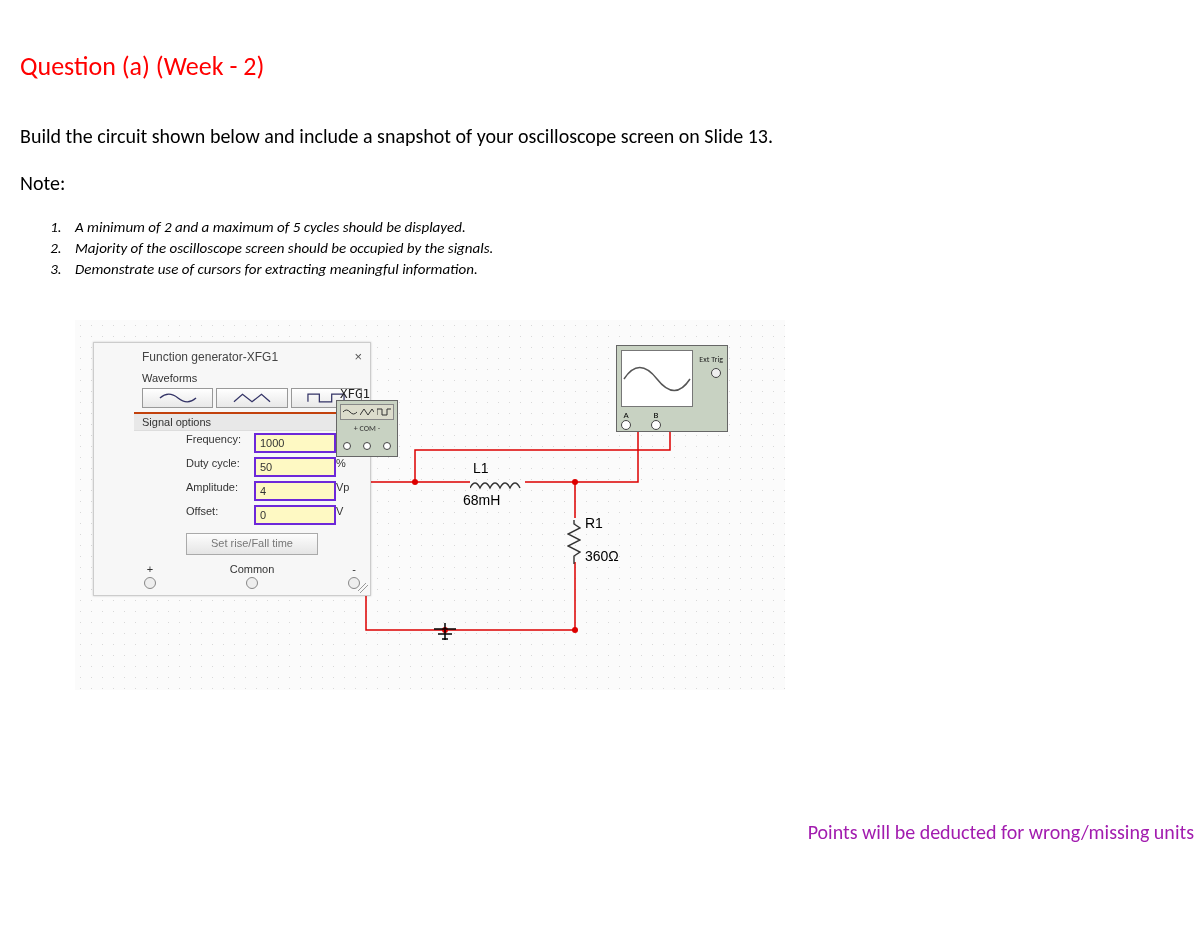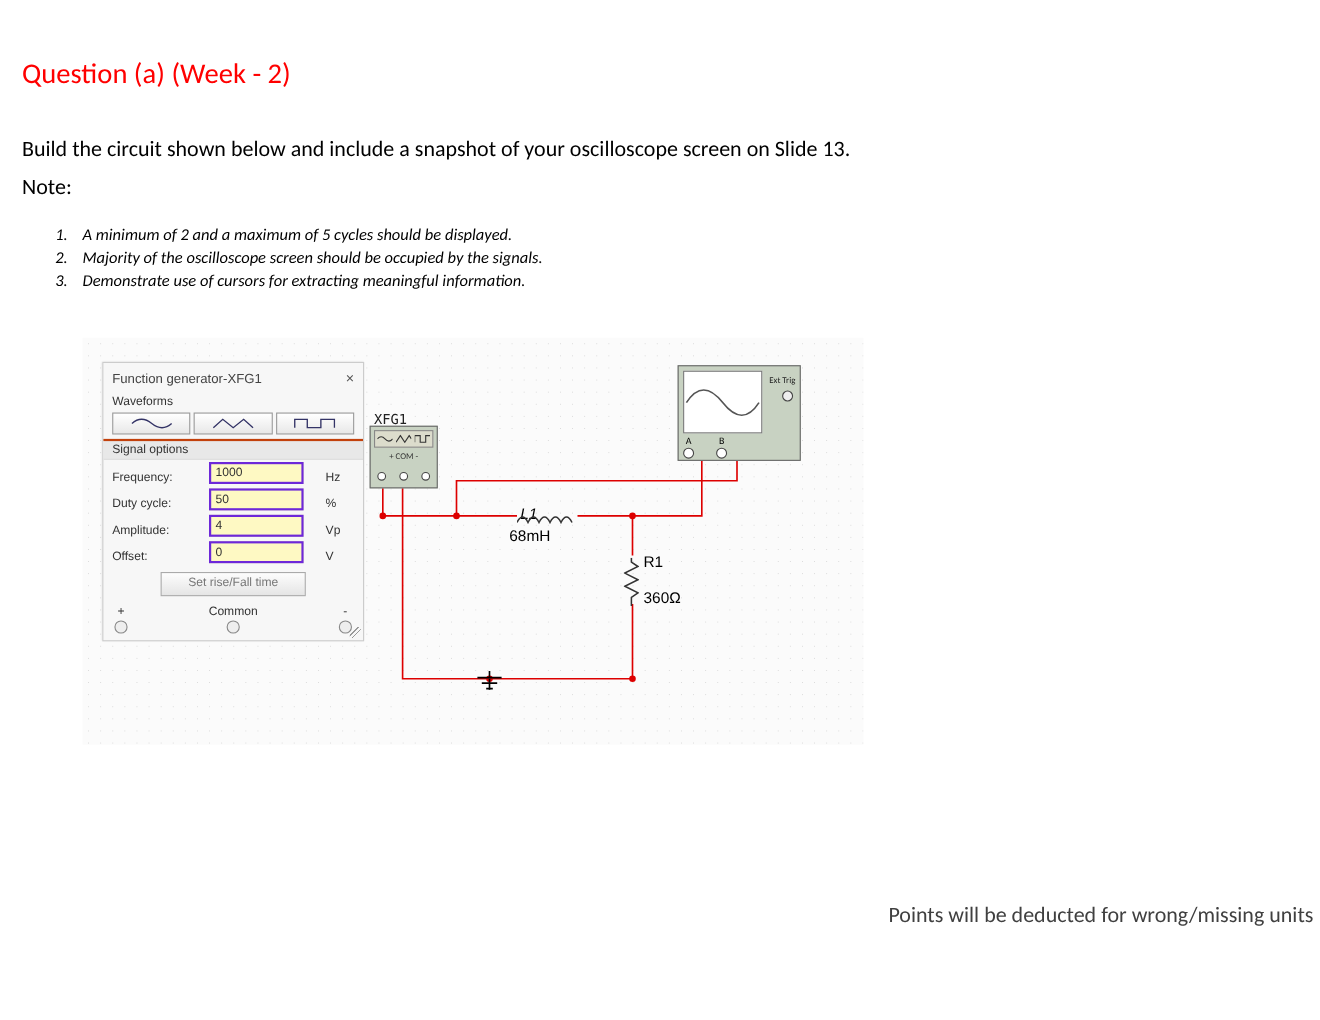--- a/index.html
+++ b/index.html
@@ -17,21 +17,21 @@
   }
   .title {
     color: #ff0000;
     font-size: 26px;
     margin-bottom: 40px;
   }
   .instructions {
     color: #000;
     font-size: 20px;
     line-height: 1.4;
-    margin-bottom: 8px;
+    margin-bottom: 21px;
   }
   .note {
     font-size: 20px;
     margin-bottom: 22px;
   }
   ol.notes {
     font-size: 15px;
     margin: 0 0 40px 0;
     padding-left: 45px;
     line-height: 1.4;
@@ -55,20 +55,21 @@
     position: absolute;
     left: 18px;
     top: 22px;
     width: 236px;
     background: #f7f7f7;
     border: 1px solid #ccc;
     font-family: "Segoe UI", Arial, sans-serif;
     font-size: 11px;
     color: #333;
     box-shadow: 0 0 2px rgba(0,0,0,0.2);
+    padding-left: 40px;
   }
   .fg-title {
     padding: 6px 8px;
     font-size: 12px;
     color: #444;
     display:flex;
     justify-content:space-between;
     align-items:center;
   }
   .fg-close {
@@ -97,23 +98,24 @@
   .wave-btn svg { width: 38px; height: 12px; }
   .signal-head {
     background: #e8e8e8;
     padding: 2px 8px;
     border-top:2px solid #c2410c;
     border-bottom:1px solid #ddd;
     font-size:11px;
   }
   .opt-row {
     display:flex;
-    align-items:flex-end;
+    align-items:flex-start;
     padding: 2px 8px;
-    gap:20px;
+    gap:0;
+    margin-left:44px;
   }
   .opt-label { width: 68px; }
   .opt-input {
     flex:1;
     height: 16px;
     border:2px solid #6d28d9;
     background:#fef9c3;
     padding: 0 4px;
     font-size:11px;
     line-height:16px;
@@ -243,21 +245,21 @@
 
   svg.wires {
     position:absolute; left:0; top:0; width:710px; height:370px;
     pointer-events:none;
   }
 
   .footer-note {
     position:absolute;
     right: 6px;
     top: 820px;
-    color:#404040;
+    color:#a21caf;
     font-size: 20px;
   }
 </style>
 </head>
 <body>
 
 <div class="page">
   <div class="title">Question (a) (Week  - 2)</div>
 
   <div class="instructions">Build the circuit shown below and include a snapshot of your oscilloscope screen on Slide 13.</div>
@@ -391,21 +393,21 @@
           <span>A</span>
           <span class="pin"></span>
         </div>
         <div class="xsc-ch">
           <span>B</span>
           <span class="pin"></span>
         </div>
       </div>
     </div>
 
-    <div class="comp-label" style="left:398px;top:152px;font-style:italic;">L1</div>
+    <div class="comp-label" style="left:398px;top:140px;">L1</div>
     <div class="inductor-sym">
       <svg width="55" height="14" viewBox="0 0 55 14">
         <path d="M0 10 Q5 0 10 10 Q15 0 20 10 Q25 0 30 10 Q35 0 40 10 Q45 0 50 10" stroke="#333" fill="none" stroke-width="1.4"></path>
       </svg>
     </div>
     <div class="comp-label" style="left:388px;top:172px;">68mH</div>
 
     <div class="comp-label" style="left:510px;top:195px;">R1</div>
     <div class="resistor-sym">
       <svg width="14" height="44" viewBox="0 0 14 44">

